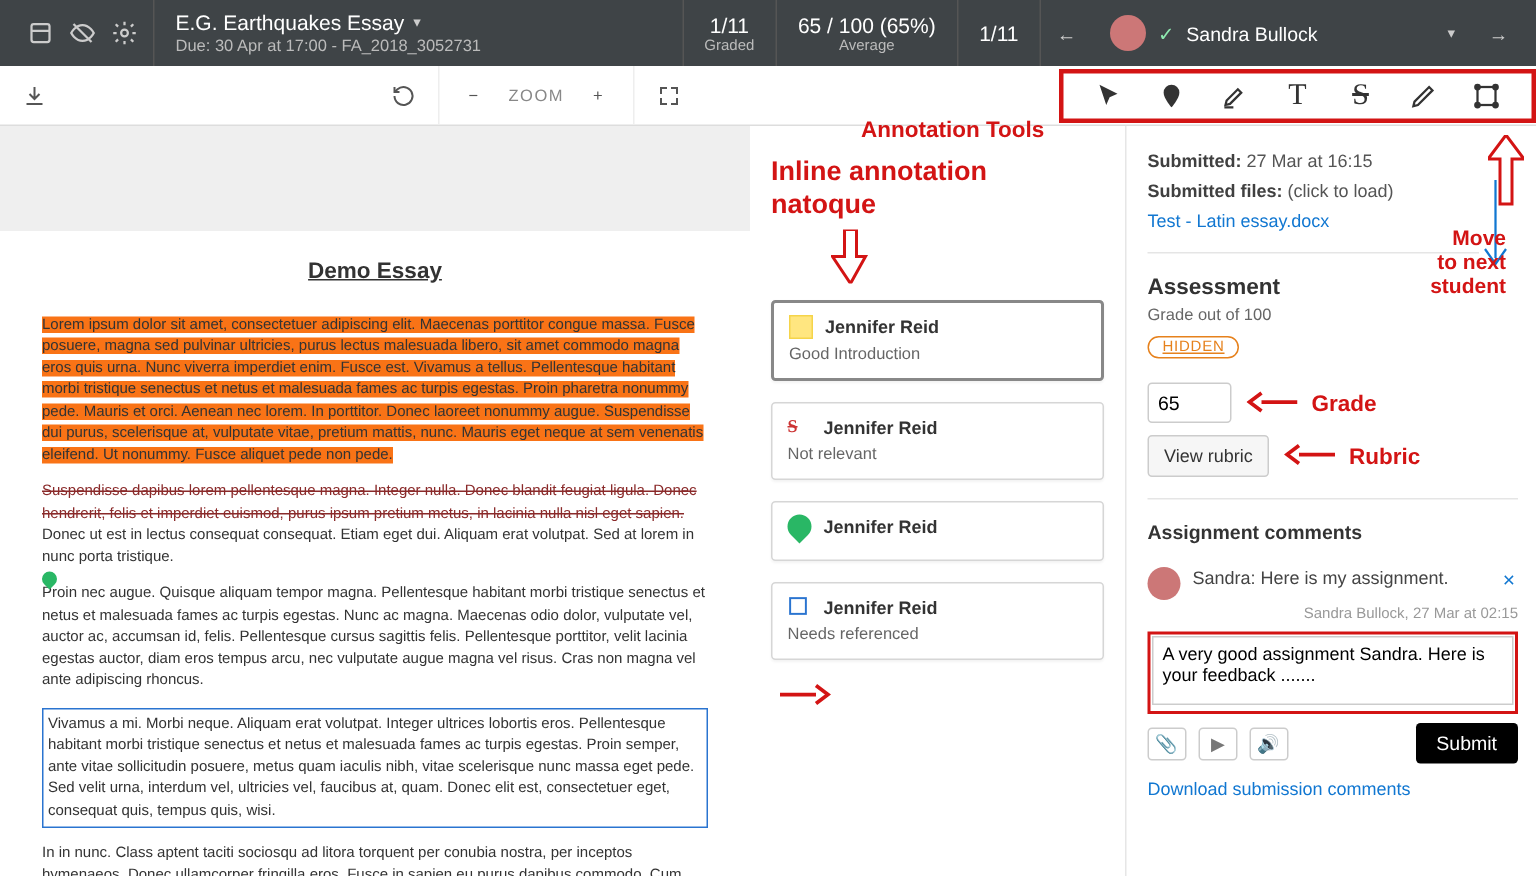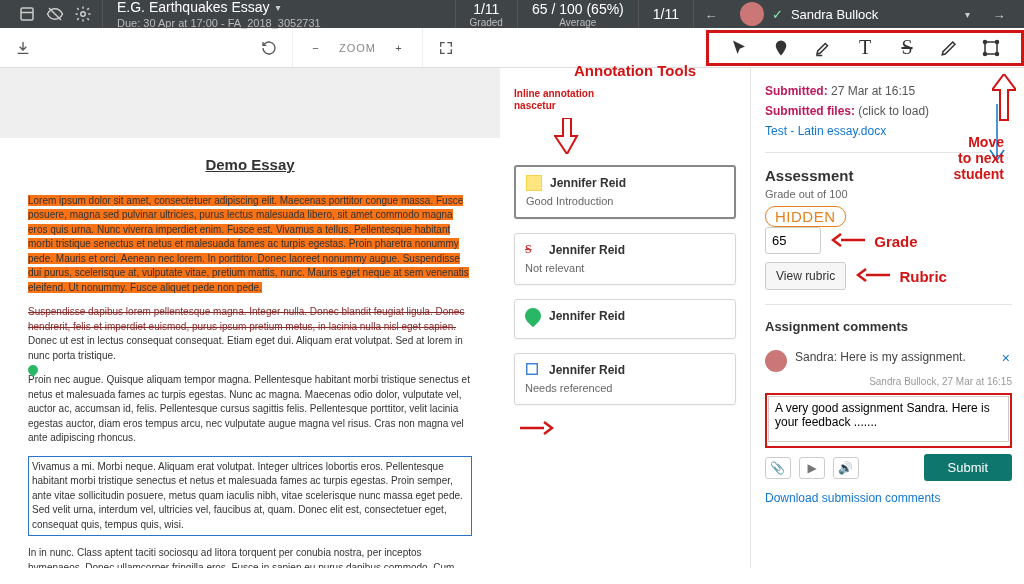--- a/index.html
+++ b/index.html
@@ -1,18 +1,18 @@
 <!DOCTYPE html>
 <html><head>
 <meta charset="utf-8">
 <style>
   * { box-sizing: border-box; margin: 0; padding: 0; }
   body { font-family: -apple-system, BlinkMacSystemFont, "Segoe UI", Arial, sans-serif; font-size: 13px; color: #333; background: #fff; width: 1024px; height: 584px; overflow: hidden; }
 
-  .topbar { background: #3f4447; color: #fff; display: flex; align-items: center; height: 28px; padding: 0 8px; }
+  .topbar { background: #3f4447; color: #fff; display: flex; align-items: center; height: 44px; padding: 0 8px; }
   .topbar .left-icons { display: flex; gap: 10px; align-items: center; padding: 0 10px; border-right: 1px solid #555; height: 100%; }
   .ico-btn { width: 18px; height: 18px; display: inline-flex; align-items: center; justify-content: center; cursor: pointer; color: #ccc; }
   .ico-btn svg { width: 18px; height: 18px; stroke: currentColor; fill: none; stroke-width: 2; }
   .assign-meta { padding: 0 14px; flex: 0 0 auto; }
   .assign-title { font-size: 14px; display: flex; align-items: center; gap: 6px; }
   .due { font-size: 11px; color: #bbb; margin-top: 2px; }
   .tb-spacer { flex: 1; }
   .tb-stat { text-align: center; padding: 0 14px; border-left: 1px solid #555; height: 100%; display: flex; flex-direction: column; justify-content: center; }
   .tb-stat .big { font-size: 14px; }
   .tb-stat .sm { font-size: 10px; color: #bbb; }
@@ -35,61 +35,61 @@
   .doc-title { text-align: center; font-size: 15px; text-decoration: underline; font-weight: bold; margin-bottom: 18px; }
   .hl-yellow { background: #f97316; }
   .para { margin-bottom: 10px; }
   .strike-red { text-decoration: line-through; color: #8a2a2a; }
   .bluebox { border: 1.5px solid #2a74d0; padding: 3px; }
   .pin-green { position: relative; }
   .pin-green::after { content: ""; position: absolute; left: 0; top: -8px; width: 10px; height: 10px; background: #29b765; border-radius: 50% 50% 50% 0; transform: rotate(-45deg); }
 
   .comments-pane { flex: 0 0 250px; padding: 20px 14px 10px 14px; position: relative; }
   .ann-label { position: absolute; top: -6px; left: 74px; color: #d31414; font-weight: bold; font-size: 15px; }
-  .inline-label { color: #d31414; font-weight: bold; font-size: 10px; line-height: 1.2; margin-bottom: 6px; }
+  .inline-label { color: #d31414; font-weight: bold; font-size: 18px; line-height: 1.2; margin-bottom: 6px; }
   .red-down-arrow-sm { margin: 0 0 8px 40px; }
   .red-down-arrow-sm svg { width: 26px; height: 36px; fill: #d31414; }
   .right-down-arrow { margin-right: 4px; }
   .right-down-arrow svg { width: 22px; height: 66px; }
   .ccard { border: 1px solid #d6d6d6; border-radius: 3px; padding: 8px 10px 10px 10px; margin-bottom: 14px; box-shadow: 0 1px 2px rgba(0,0,0,0.05); background: #fff; }
   .ccard.strong { border: 2px solid #888; }
   .ccard-head { display: flex; align-items: center; gap: 8px; font-size: 12px; font-weight: 600; margin-bottom: 4px; }
   .ccard-head .ic { width: 16px; height: 16px; display: inline-block; }
   .ic-yellowb { background: #ffe680; border: 1px solid #f5d44a; }
   .ic-pin { width: 10px; height: 10px; background: #29b765; border-radius: 50% 50% 50% 0; transform: rotate(-45deg); }
   .ccard-body { font-size: 11px; color: #666; }
   .addl-feedback-label { color: #d31414; font-weight: bold; font-size: 13px; margin-top: 6px; }
 
   .side-pane { flex: 1; padding: 16px 12px 10px 14px; border-left: 1px solid #e6e6e6; position: relative; overflow: hidden; }
   .side-pane .divider { border: none; border-top: 1px solid #e5e5e5; margin: 14px 0; }
   .meta-row { font-size: 12px; margin-bottom: 6px; color: #555; }
-  .meta-row b { color: #be185d; }
+  .meta-row b { color: #404040; }
   .file-link { color: #1177d1; cursor: pointer; }
   .move-next-label { position: absolute; right: 20px; top: 66px; color: #d31414; font-weight: bold; font-size: 14px; text-align: right; line-height: 1.15; }
   .red-up-arrow { position: absolute; right: 8px; top: 6px; }
   .red-up-arrow svg { width: 24px; height: 52px; fill: #d31414; }
   .section-h { font-size: 15px; font-weight: 600; margin-bottom: 4px; color: #333; }
   .sub { font-size: 11px; color: #666; margin-bottom: 6px; }
-  .hidden-badge { display: inline-block; border: 1px solid #e6811c; color: #e6811c; border-radius: 10px; padding: 1px 9px; font-size: 15px; letter-spacing: 0.5px; margin-bottom: 0; }
+  .hidden-badge { display: inline-block; border: 1px solid #e6811c; color: #e6811c; border-radius: 10px; padding: 1px 9px; font-size: 10px; letter-spacing: 0.5px; margin-bottom: 16px; text-decoration: underline; }
   .grade-input { width: 56px; padding: 5px 6px; border: 1px solid #ccc; border-radius: 3px; font-size: 13px; }
   .view-rubric { display: inline-block; padding: 6px 10px; border: 1px solid #ccc; background: #f6f6f6; border-radius: 3px; font-size: 12px; cursor: pointer; margin-top: 8px; }
   .red-right-arrow { display: inline-block; vertical-align: middle; margin: 0 6px; }
   .red-right-arrow svg { width: 34px; height: 18px; }
   .red-label { color: #d31414; font-weight: bold; font-size: 15px; vertical-align: middle; }
 
   .comment-item { display: flex; gap: 8px; align-items: flex-start; margin-top: 16px; }
   .comment-item .avatar { flex: 0 0 22px; width: 22px; height: 22px; }
   .comment-text { flex: 1; font-size: 12px; color: #444; }
   .comment-meta { font-size: 10px; color: #999; text-align: right; margin-top: 4px; }
   .comment-close { color: #1177d1; cursor: pointer; font-size: 14px; padding: 0 2px; }
   .compose-wrap { border: 2px solid #d31414; padding: 1px; margin-top: 6px; }
   .compose { width: 100%; height: 46px; border: 1px solid #ccc; resize: none; padding: 4px 6px; font-family: inherit; font-size: 12px; }
   .fb-row { display: flex; align-items: center; gap: 8px; margin-top: 6px; }
   .fb-ico { width: 26px; height: 22px; border: 1px solid #ccc; border-radius: 3px; display: inline-flex; align-items: center; justify-content: center; color: #777; cursor: pointer; font-size: 12px; }
-  .submit-btn { margin-left: auto; background: #0f766e; color: #fff; border: none; padding: 6px 24px; border-radius: 3px; font-size: 13px; cursor: pointer; }
+  .submit-btn { margin-left: auto; background: #000000; color: #fff; border: none; padding: 6px 14px; border-radius: 3px; font-size: 13px; cursor: pointer; }
   .dl-link { color: #1177d1; font-size: 12px; cursor: pointer; margin-top: 10px; display: inline-block; }
   .fb-arrow { transform: scaleX(-1); }
 </style>
 </head>
 <body>
 
 <div class="topbar">
   <div class="left-icons">
     <span class="ico-btn">
         <svg viewBox="0 0 24 24">
@@ -217,21 +217,21 @@
       <p class="para pin-green">Proin nec augue. Quisque aliquam tempor magna. Pellentesque habitant morbi tristique senectus et netus et malesuada fames ac turpis egestas. Nunc ac magna. Maecenas odio dolor, vulputate vel, auctor ac, accumsan id, felis. Pellentesque cursus sagittis felis. Pellentesque porttitor, velit lacinia egestas auctor, diam eros tempus arcu, nec vulputate augue magna vel risus. Cras non magna vel ante adipiscing rhoncus.</p>
       <p class="para bluebox">Vivamus a mi. Morbi neque. Aliquam erat volutpat. Integer ultrices lobortis eros. Pellentesque habitant morbi tristique senectus et netus et malesuada fames ac turpis egestas. Proin semper, ante vitae sollicitudin posuere, metus quam iaculis nibh, vitae scelerisque nunc massa eget pede. Sed velit urna, interdum vel, ultricies vel, faucibus at, quam. Donec elit est, consectetuer eget, consequat quis, tempus quis, wisi.</p>
       <p class="para">In in nunc. Class aptent taciti sociosqu ad litora torquent per conubia nostra, per inceptos hymenaeos. Donec ullamcorper fringilla eros. Fusce in sapien eu purus dapibus commodo. Cum sociis natoque penatibus et magnis dis parturient montes, nascetur ridiculus mus. Cras faucibus condimentum odio. Sed ac ligula. Aliquam at eros.</p>
     </div>
   </div>
 
   <div class="comments-pane">
     <div class="ann-label">Annotation Tools</div>
     <div class="inline-label">
       <span>Inline annotation</span><br>
-      <span>nascetur</span>
+      <span>natoque</span>
     </div>
     <div class="red-down-arrow-sm">
       <svg viewBox="0 0 24 36">
           <path d="M8 0h8v18h6L12 36 0 18h8z" fill="none" stroke="#d31414" stroke-width="2"></path>
         </svg>
     </div>
 
     <div class="ccard strong">
       <div class="ccard-head">
           <span class="ic ic-yellowb"></span>
@@ -315,21 +315,21 @@
       <span class="red-label">Rubric</span>
     </div>
 
     <hr class="divider">
     <div class="section-h" style="font-size:13px">Assignment comments</div>
     <div class="comment-item">
       <span class="avatar"></span>
       <div class="comment-text">Sandra: Here is my assignment.</div>
       <span class="comment-close">×</span>
     </div>
-    <div class="comment-meta">Sandra Bullock, 27 Mar at 16:15</div>
+    <div class="comment-meta">Sandra Bullock, 27 Mar at 02:15</div>
 
     <div class="compose-wrap">
       <textarea class="compose" style="">A very good assignment Sandra. Here is your feedback .......</textarea>
     </div>
     <div class="fb-row">
       <span class="fb-ico">📎</span>
       <span class="fb-ico">▶</span>
       <span class="fb-ico">🔊</span>
       <button class="submit-btn">Submit</button>
     </div>

